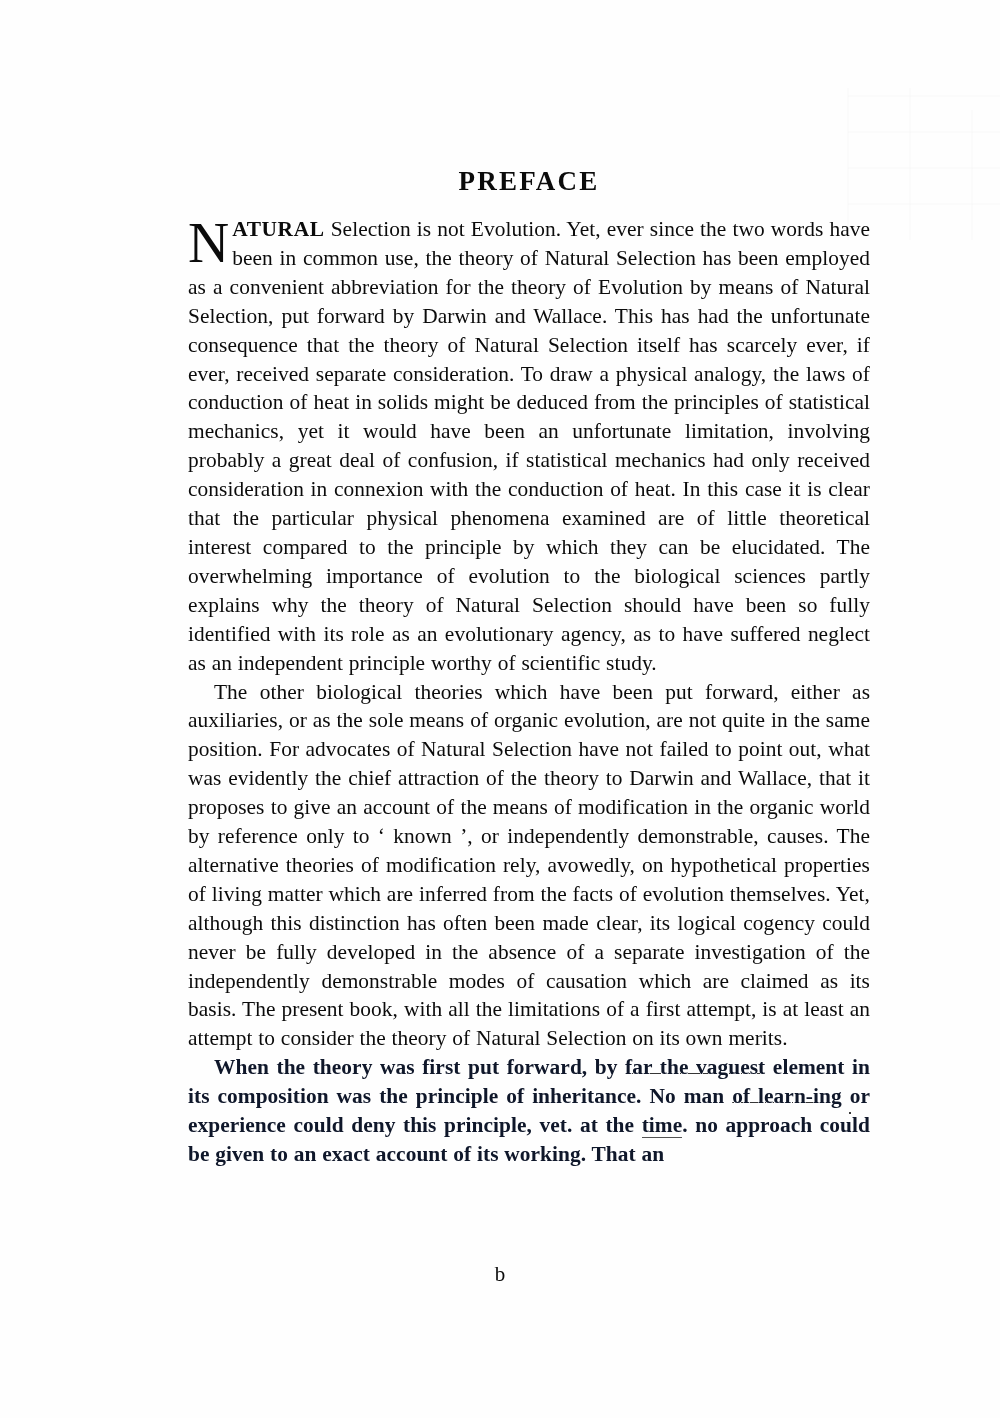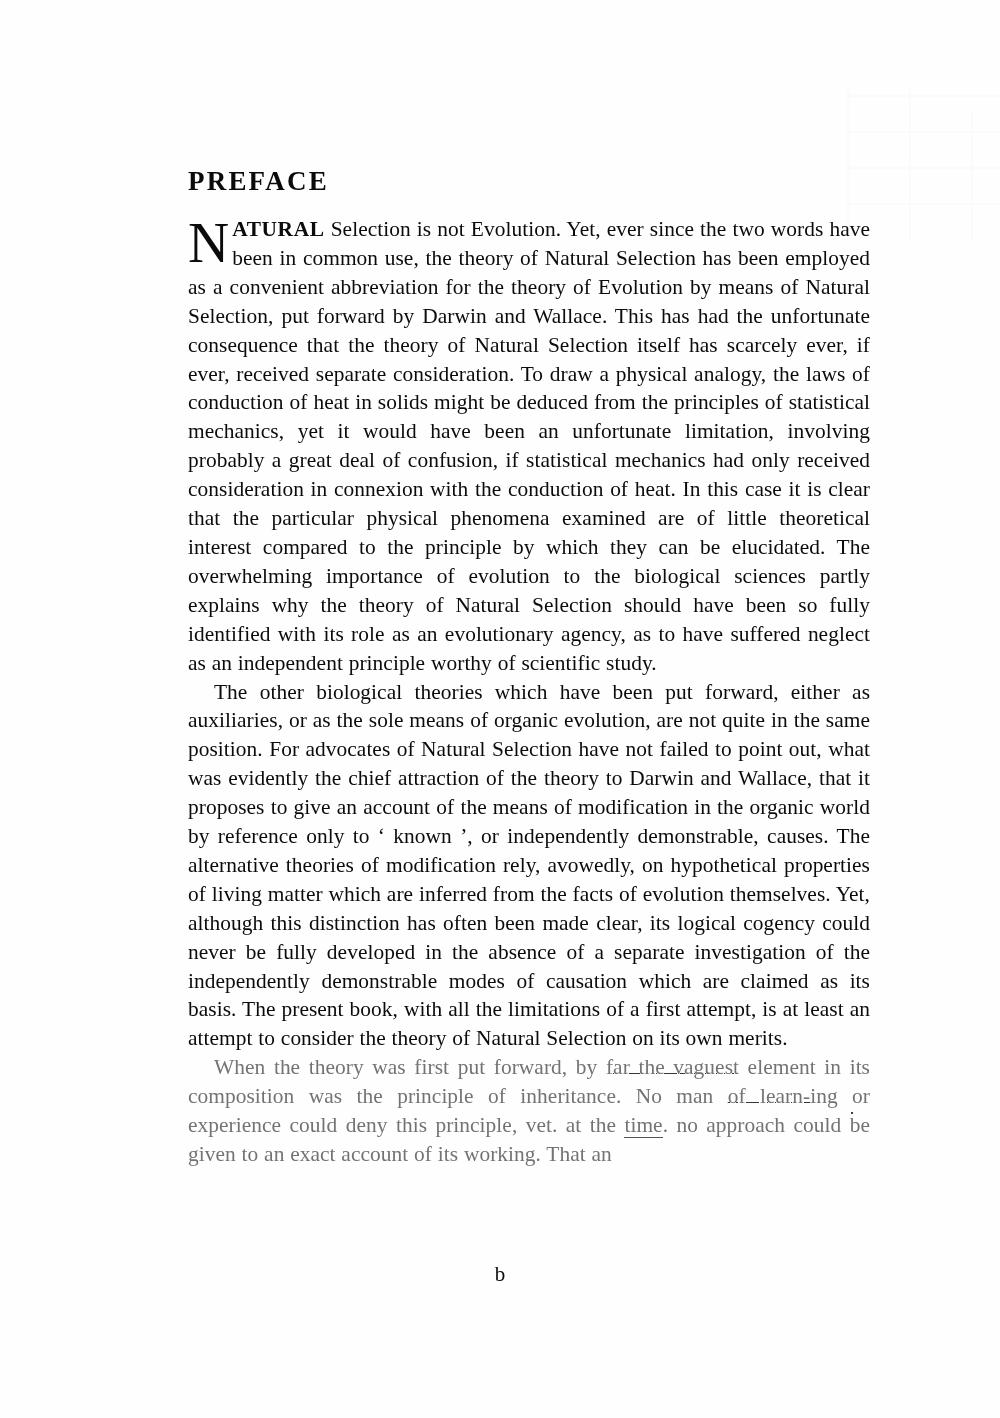--- a/index.html
+++ b/index.html
@@ -34,21 +34,21 @@
   }
 
   .text-block {
     position: absolute;
     left: 188px;
     top: 168px;
     width: 682px;
   }
 
   .page-heading {
-    text-align: left;
+    text-align: center;
     font-weight: bold;
     font-size: 27px;
     letter-spacing: 2.2px;
     margin: 0 0 20px 0;
     line-height: 1.0;
   }
 
   p.body-par {
     margin: 0;
     font-size: 21.4px;
@@ -78,21 +78,22 @@
     font-family: "Liberation Serif", "DejaVu Serif", serif;
   }
   .smallcaps-lead {
     font-variant: small-caps;
     letter-spacing: 0.6px;
     font-weight: bold;
   }
 
   
   .degraded {
-    color: #737373;
+    color: #0f172a;
+    font-weight: bold;
   }
   .degraded .smudge {
     position: relative;
     text-decoration: underline;
     text-decoration-thickness: 1.4px;
     text-underline-offset: -1px;
     text-decoration-color: rgba(10,10,10,0.82);
   }
   .degraded .strike {
     position: relative;

